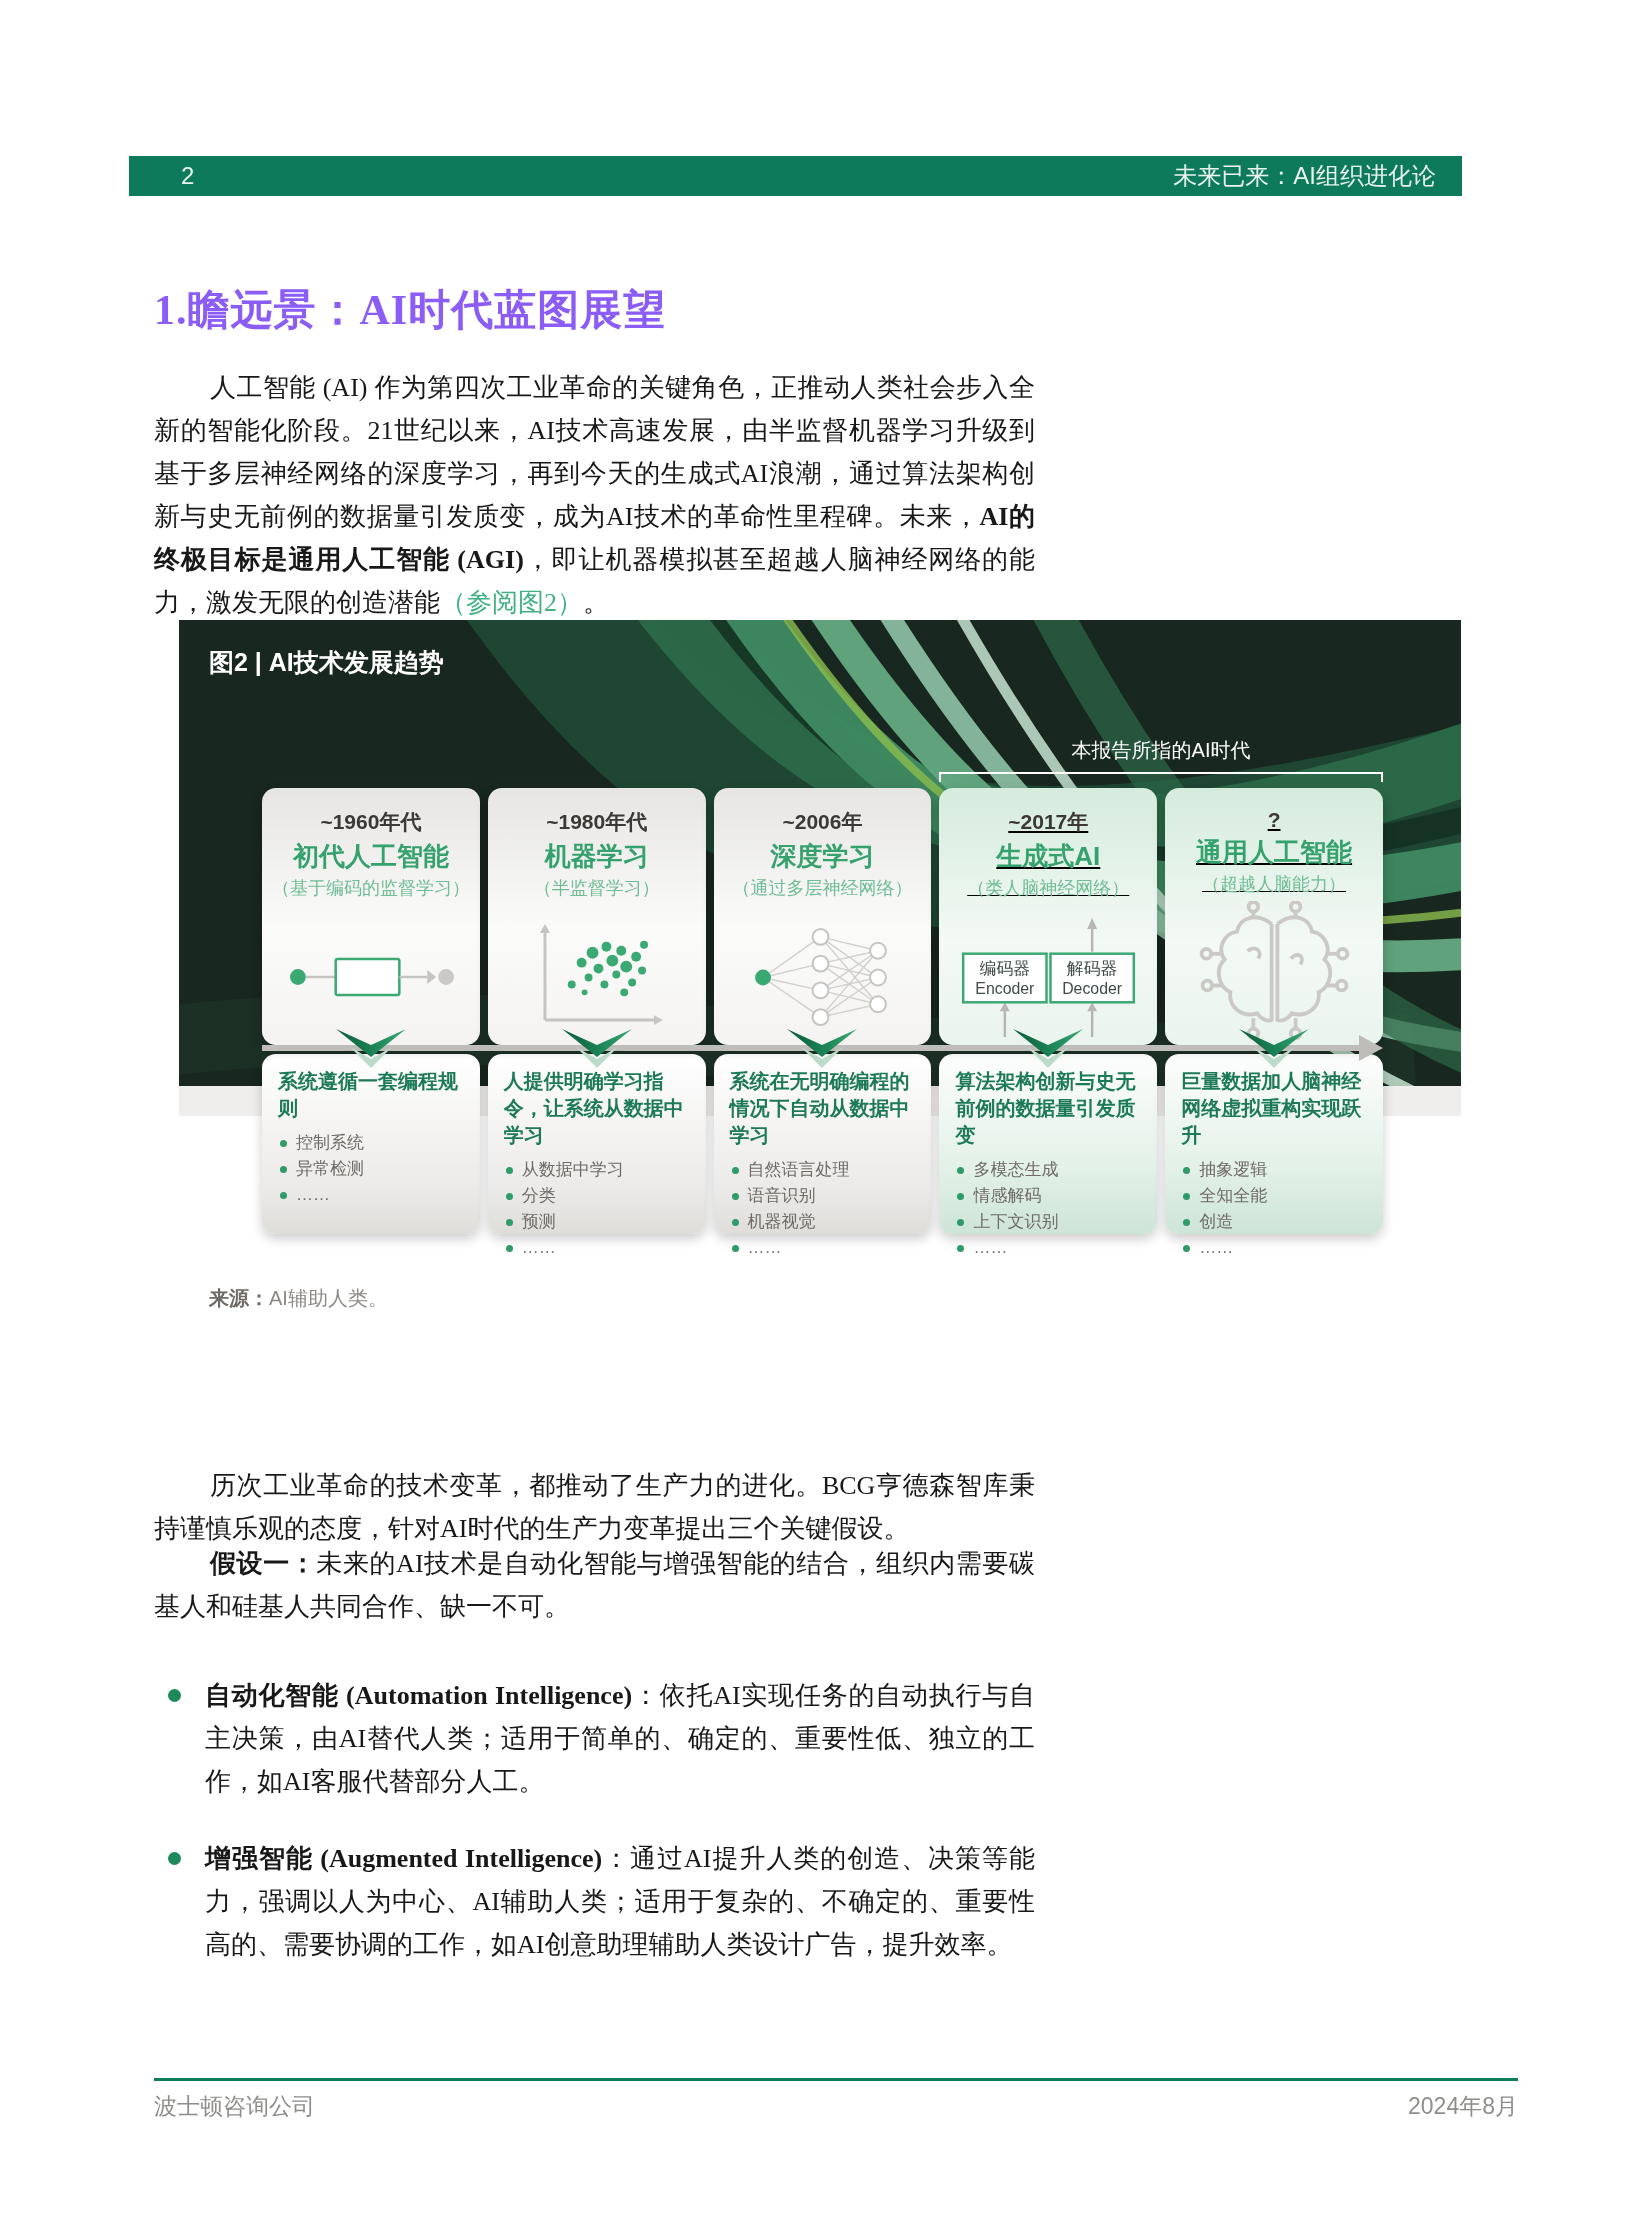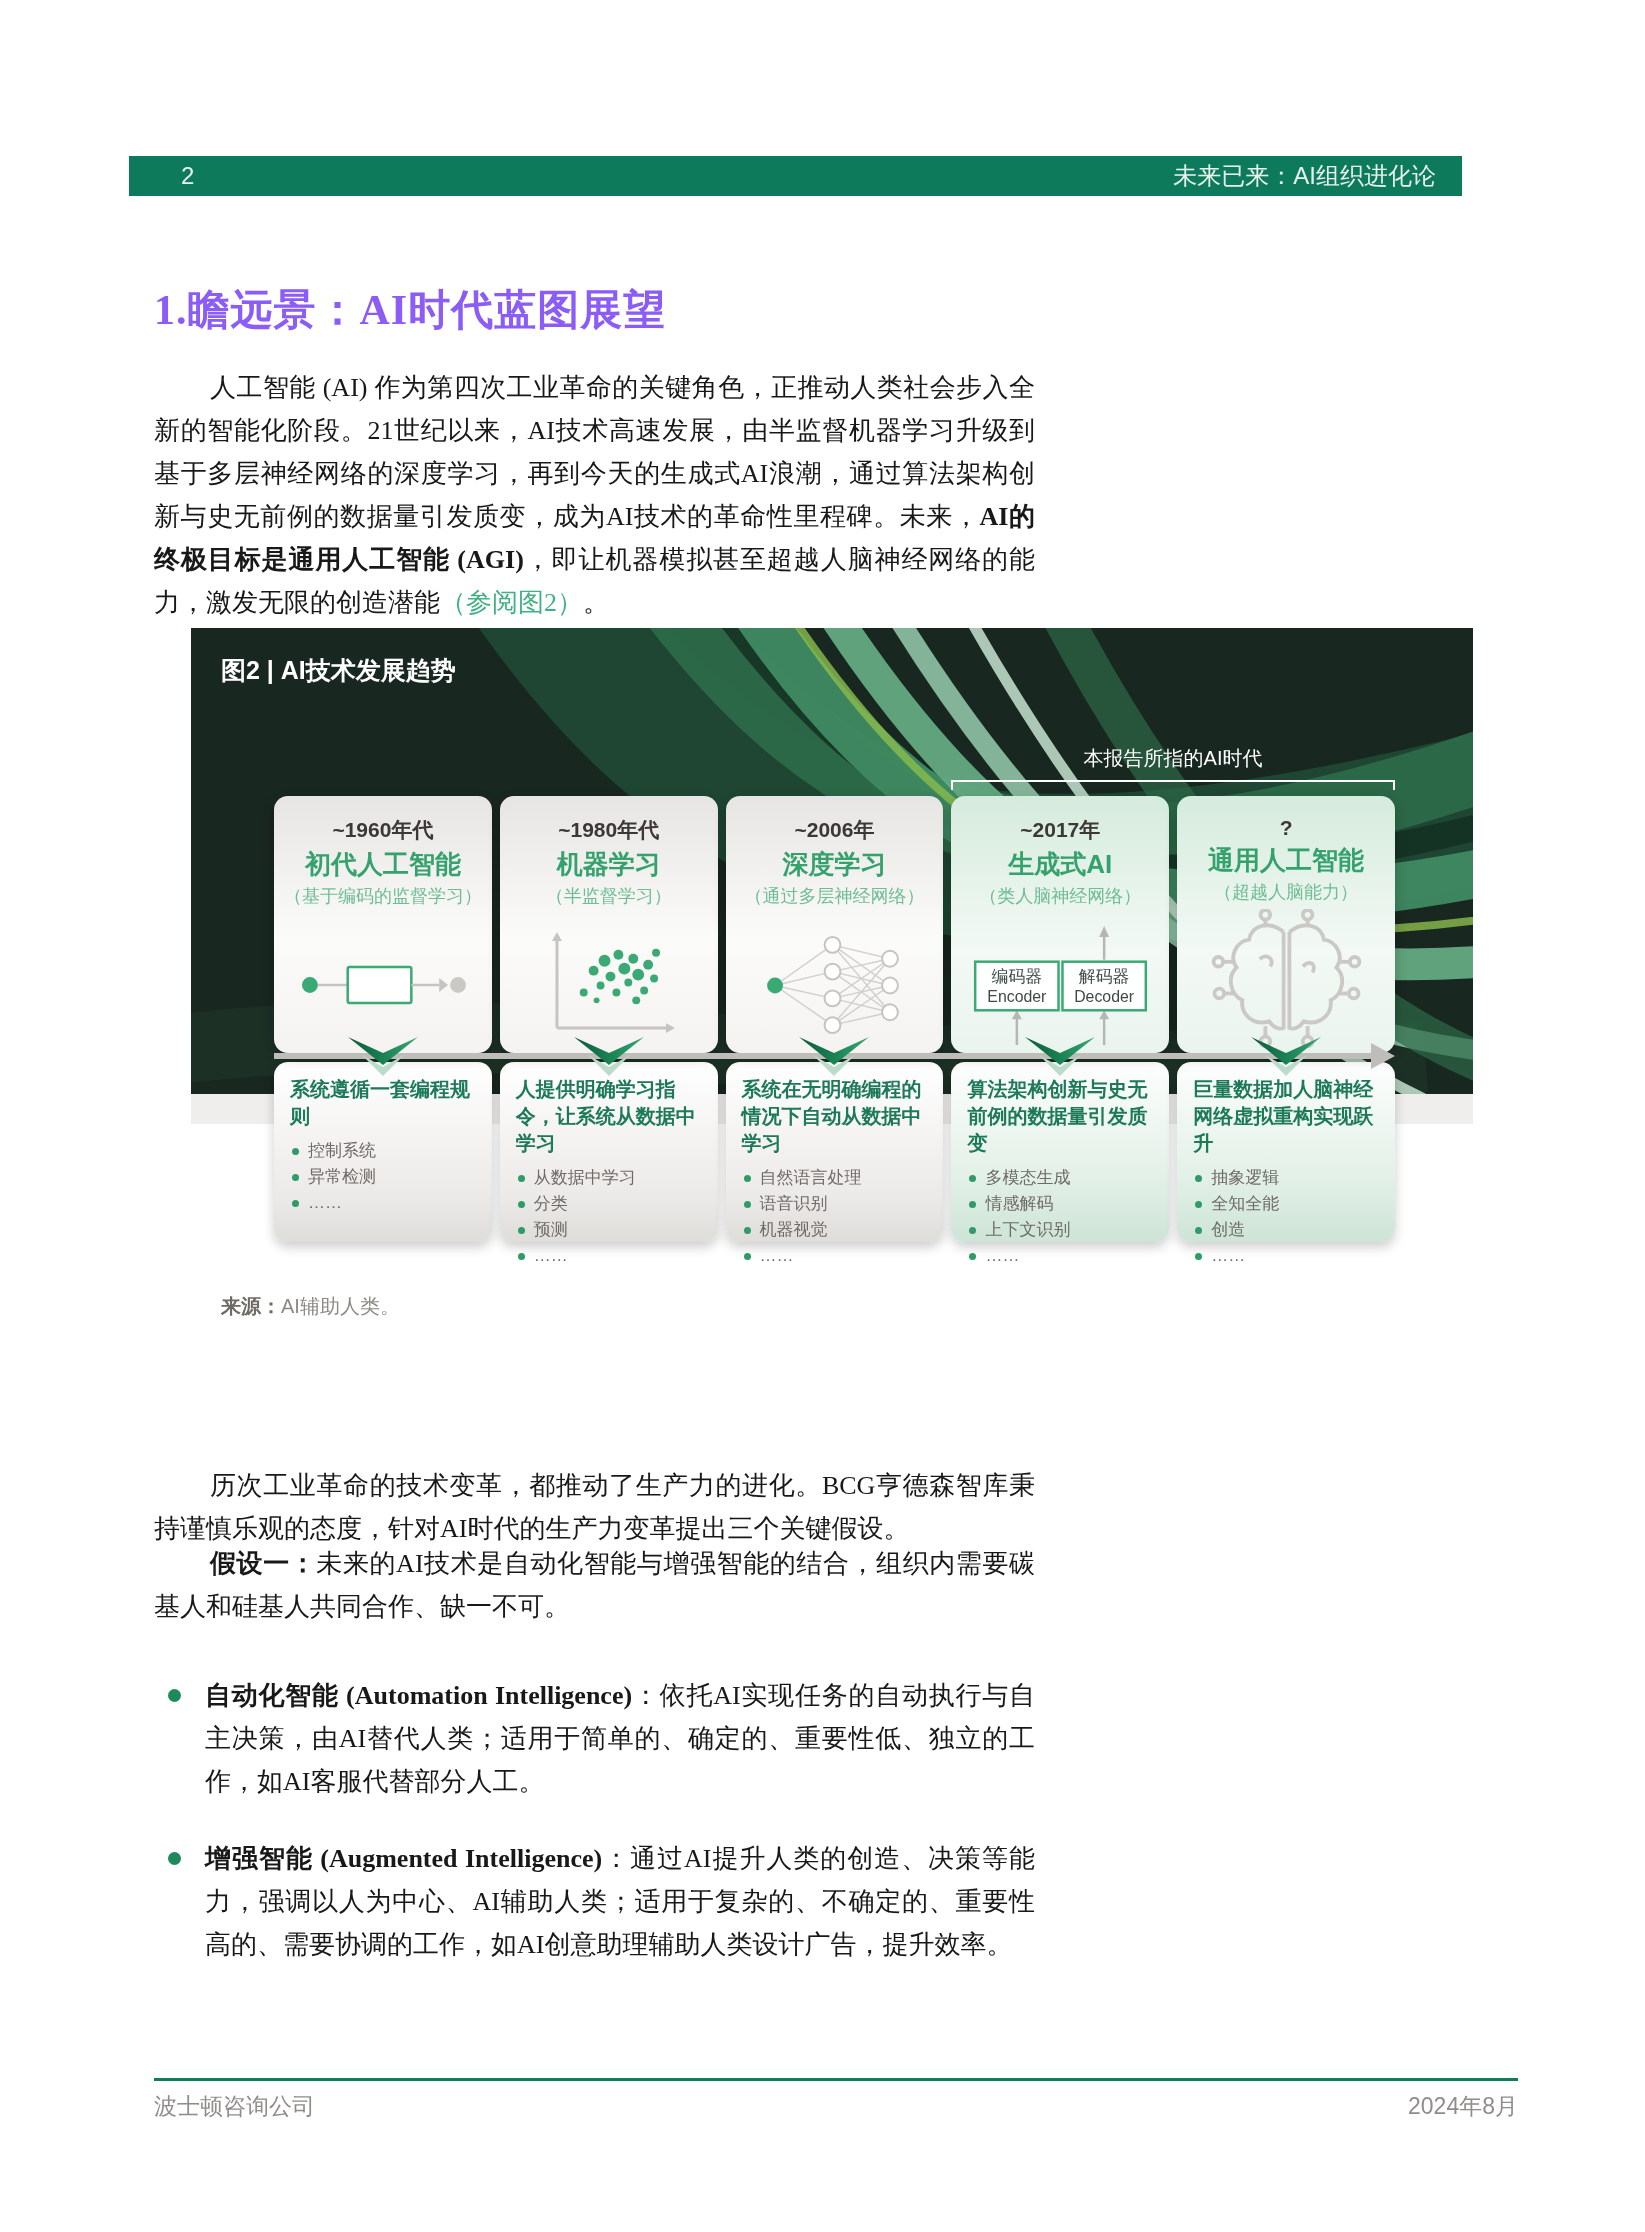--- a/index.html
+++ b/index.html
@@ -48,21 +48,21 @@
     position: absolute; left: 0; top: 15px;
     width: 13px; height: 13px; border-radius: 50%;
     background: #1e8a5c;
   }
   .mtext {
     margin-left: 37px;
     font-size: 26px; line-height: 43px;
     color: #181818; text-align: justify;
   }
   
-  .figure { position: absolute; top: 620px; left: 191px; width: 1282px; height: 496px; margin-top: 8px; }
+  .figure { position: absolute; top: 620px; left: 179px; width: 1282px; height: 496px; }
   .fig-hero {
     position: absolute; top: 0; left: 0; width: 1282px; height: 466px;
     background: #18271f; overflow: hidden;
   }
   .fig-hero svg { position: absolute; top: 0; left: 0; }
   .fig-gray { position: absolute; top: 466px; left: 0; right: 0; bottom: 0; background: #efeeec; }
   .fig-label {
     position: absolute; top: 26px; left: 30px; z-index: 3;
     color: #ffffff; font-family: "Liberation Sans", sans-serif;
     font-weight: bold; font-size: 25px;
@@ -80,21 +80,21 @@
     position: absolute; top: 168px; left: 83px; width: 1121px;
     display: flex; gap: 8px;
   }
   .fig-col { flex: 1; position: relative; font-family: "Liberation Sans", sans-serif; }
   .card-top {
     height: 257px; border-radius: 14px;
     box-shadow: 0 5px 12px rgba(0,0,0,.25);
     text-align: center; position: relative;
   }
   .fig-col.gray .card-top { background: linear-gradient(180deg,#e6e5e3 0%,#fbfbfa 55%,#f4f3f1 100%); }
-  .fig-col.mint .card-top { background: linear-gradient(180deg,#d5ebdc 0%,#f3f9f5 60%,#eaf4ee 100%); }
+  .fig-col.mint .card-top { background: linear-gradient(180deg,#d5ebdc 0%,#f3f9f5 60%,#eaf4ee 100%); text-decoration: underline; }
   .card-bottom {
     margin-top: 9px; height: 180px; border-radius: 14px;
     box-shadow: 0 5px 12px rgba(0,0,0,.2);
     padding: 14px 12px 0 16px; text-align: left;
   }
   .fig-col.gray .card-bottom { background: linear-gradient(180deg,#ffffff 0%,#eceae8 75%,#dfddda 100%); }
   .fig-col.mint .card-bottom { background: linear-gradient(180deg,#fdfefd 0%,#e2f0e7 65%,#cde4d6 100%); }
   .period { padding-top: 20px; font-weight: bold; font-size: 21px; color: #3b3835; }
   .col-title { margin-top: 3px; font-weight: bold; font-size: 26px; color: #35a26d; }
   .col-sub { margin-top: 2px; font-size: 18px; color: #6fbd94; }

